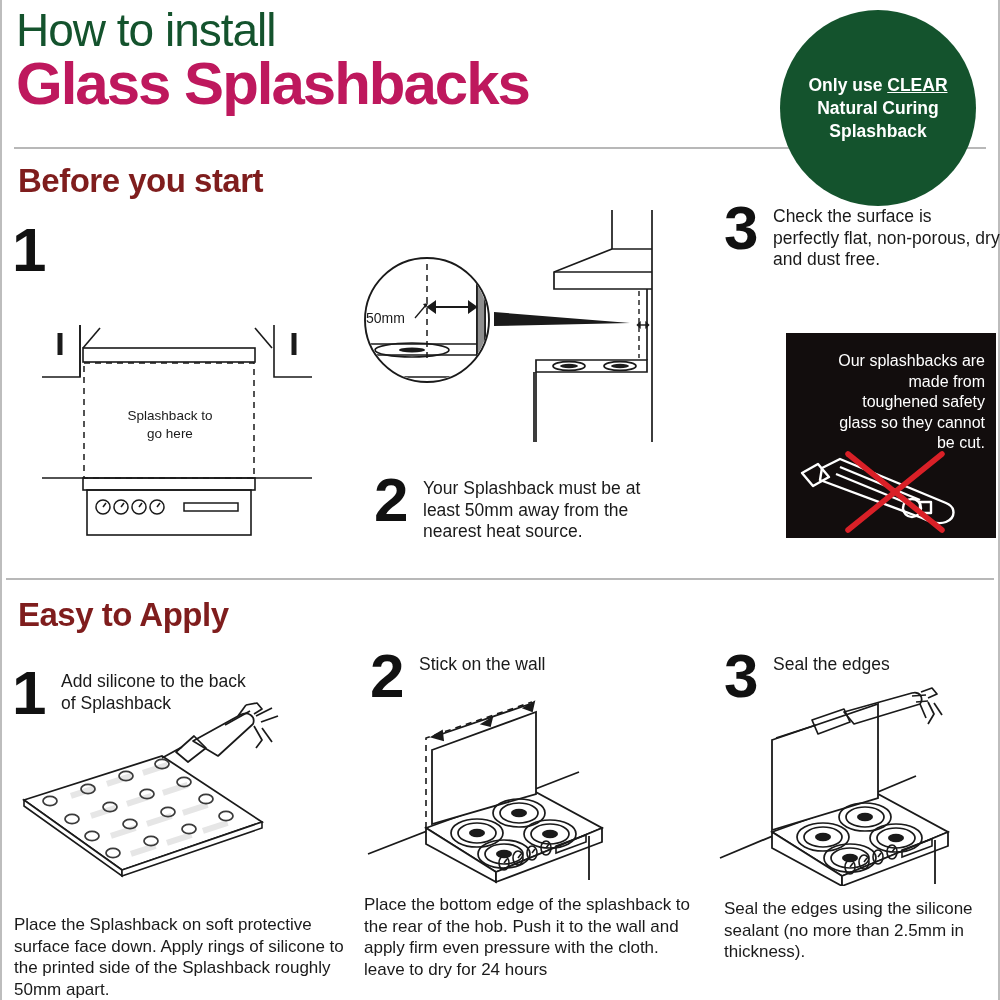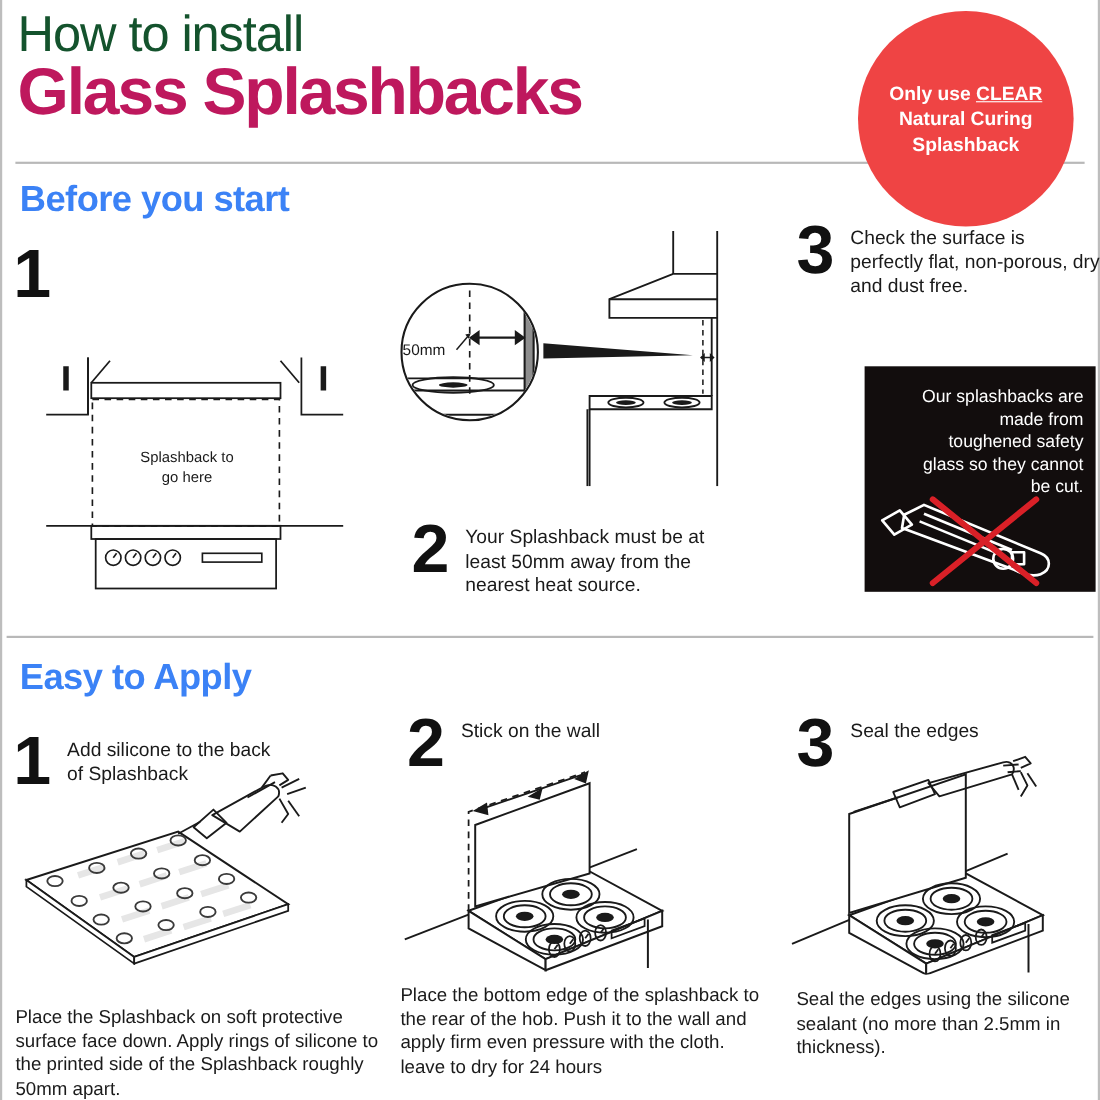--- a/index.html
+++ b/index.html
@@ -30,21 +30,21 @@
   }
 
   .rule{
     position:absolute;height:0;border-top:2px solid #b8b8b8;
   }
   .rule-top{left:12px;right:12px;top:147px;}
   .rule-mid{left:4px;right:4px;top:578px;}
 
   .section-h{
     position:absolute;font-size:33px;font-weight:bold;
-    letter-spacing:-0.5px;color:#3b82f6;
+    letter-spacing:-0.5px;color:#7f1d1d;
   }
   .sec-before{left:16px;top:162px;}
   .sec-easy{left:16px;top:596px;}
 
   
   .badge{
     position:absolute;left:778px;top:10px;width:196px;height:196px;
     border-radius:50%;
     display:flex;align-items:center;justify-content:center;
     z-index:5;
@@ -106,21 +106,21 @@
 <div class="page">
 
   <div class="title-wrap">
     <div class="title1">How to install</div>
     <div class="title2">Glass Splashbacks</div>
   </div>
 
   <div class="rule rule-top"></div>
   <div class="rule rule-mid"></div>
 
-  <div class="badge" style="background:#ef4444;">
+  <div class="badge" style="background:#14532d;">
     <div class="badge-txt">
       <span>Only use </span><span class="u">CLEAR</span><br>
       <span>Natural Curing</span><br>
       <span>Splashback</span>
     </div>
   </div>
 
   <div class="section-h sec-before">Before you start</div>
   <div class="section-h sec-easy">Easy to Apply</div>
 

